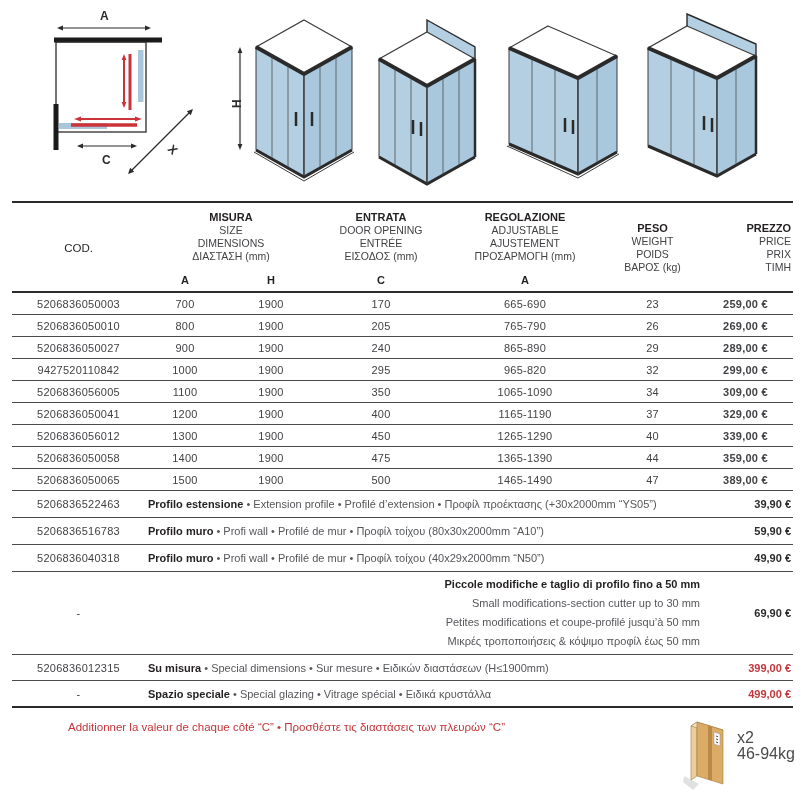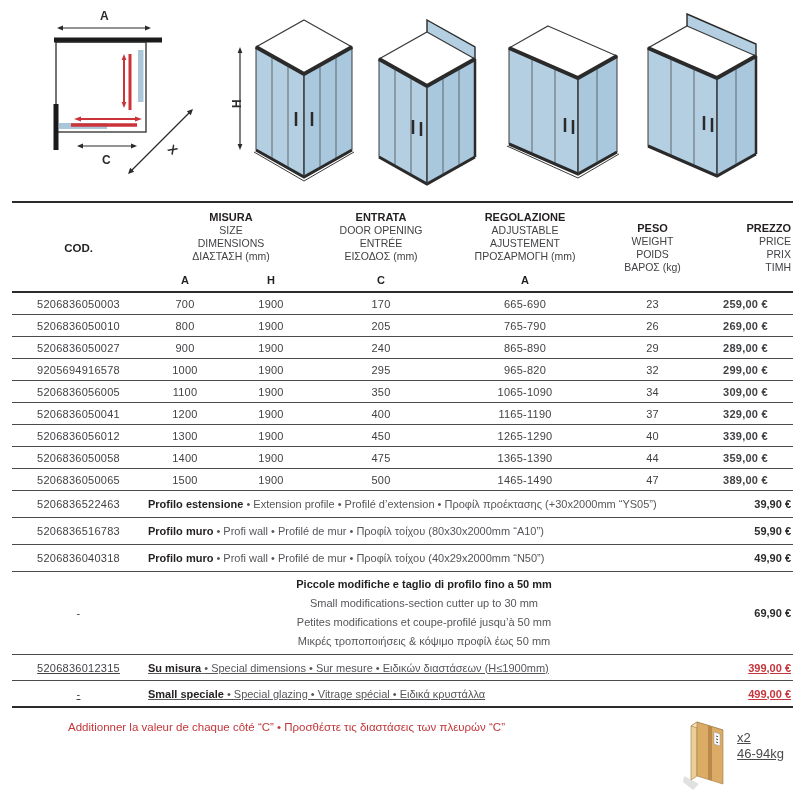--- a/index.html
+++ b/index.html
@@ -21,48 +21,48 @@
   
   table{border-collapse:collapse;table-layout:fixed;width:781px;margin:0 12px;
         border-top:2px solid #2b2b2c;border-bottom:2px solid #2b2b2c;}
   td,th{padding:0;font-weight:normal;}
   thead th{vertical-align:middle;}
   .hrow1 th{height:64px;vertical-align:middle;padding-top:2px;}
   .hrow2 th{height:22px;font-weight:bold;font-size:11px;color:#231f20;}
   thead{border-bottom:2px solid #2b2b2c;}
   .hmain{font-weight:bold;font-size:11px;color:#231f20;line-height:13px;}
   .hsub{font-size:10.5px;color:#414245;line-height:13px;}
-  .cod-head{font-weight:bold;font-size:11.5px;color:#231f20;}
+  .cod-head{font-weight:normal;font-size:11.5px;color:#231f20;}
   .cblock{text-align:center;}
   .rblock{text-align:right;padding-right:2px;}
   tbody tr{border-bottom:1px solid #4a4b4d;}
   tbody.products td{height:21px;font-size:11px;text-align:center;color:#414245;letter-spacing:.25px;}
   td.price{font-weight:bold;text-align:right;font-size:11.5px;color:#2b2b2c;letter-spacing:0;padding-right:2px;}
   td.price.red{color:#c4363b;}
   tbody.extras td{height:26px;font-size:11px;}
   tbody.extras td.codcell, tbody.specials td.codcell, td.codcell{ text-align:center;letter-spacing:.25px;}
   td.desc{text-align:left;padding-left:3px;color:#55565a;}
   .bname{font-weight:bold;color:#231f20;}
   .drest{color:#55565a;}
   tbody.mods td{height:82px;font-size:11px;}
-  .modlines div{line-height:19px;color:#55565a;text-align:center;padding-left:3px;}
+  .modlines div{line-height:19px;color:#55565a;text-align:right;padding-left:3px;}
   .modlines div:first-child{font-weight:bold;color:#231f20;}
-  tbody.specials td{height:25px;font-size:11px;text-decoration:underline;}
+  tbody.specials td{height:25px;font-size:11px;}
 
   
   .footer{position:relative;padding:6px 12px 0 12px;font-size:11.5px;line-height:16px;}
   .fbold{font-weight:bold;color:#231f20;}
   .fgray{color:#55565a;}
   .fred{color:#c4363b;}
   .fredbold{color:#c4363b;font-weight:bold;}
   .rednotes{margin-top:5px;}
   .indent{padding-left:56px;}
   .pkg{position:absolute;left:683px;top:8px;width:120px;}
   .pkg svg{position:absolute;left:0;top:0;}
-  .pkgtext{position:absolute;left:54px;top:14px;font-size:13px;color:#4a4a4a;line-height:16px;text-decoration:underline;}
+  .pkgtext{position:absolute;left:54px;top:14px;font-size:16px;color:#4a4a4a;line-height:16px;}
 </style>
 </head>
 <body>
 
 <div class="diagrams">
 
   <svg id="plan-svg" width="190" height="182" viewBox="0 0 190 182">
     <text class="dimlabel" x="75" y="14">A</text>
     <line x1="34" y1="22" x2="124" y2="22" stroke="#2b2b2c" stroke-width="1.2"></line>
     <polygon points="32,22 38,19.6 38,24.4" fill="#2b2b2c"></polygon>
@@ -233,21 +233,21 @@
     <tr>
       <td class="codcell">5206836050027</td>
       <td>900</td>
       <td>1900</td>
       <td>240</td>
       <td>865-890</td>
       <td>29</td>
       <td class="price">289,00 €</td>
     </tr>
     <tr>
-      <td class="codcell">9205694916578</td>
+      <td class="codcell">9427520110842</td>
       <td>1000</td>
       <td>1900</td>
       <td>295</td>
       <td>965-820</td>
       <td>32</td>
       <td class="price">299,00 €</td>
     </tr>
     <tr>
       <td class="codcell">5206836056005</td>
       <td>1100</td>
@@ -340,21 +340,21 @@
       <td class="codcell">5206836012315</td>
       <td class="desc" colspan="5">
         <span class="bname">Su misura</span>
         <span class="drest">• Special dimensions • Sur mesure • Ειδικών διαστάσεων (H≤1900mm)</span>
       </td>
       <td class="price red">399,00 €</td>
     </tr>
     <tr>
       <td class="codcell">-</td>
       <td class="desc" colspan="5">
-        <span class="bname">Small speciale</span>
+        <span class="bname">Spazio speciale</span>
         <span class="drest">• Special glazing • Vitrage spécial • Ειδικά κρυστάλλα</span>
       </td>
       <td class="price red">499,00 €</td>
     </tr>
   </tbody>
 </table>
 
 <div class="footer">
   <div class="rednotes">
     <div class="fline fred indent">Additionner la valeur de chaque côté “C” • Προσθέστε τις διαστάσεις των πλευρών “C”</div>

